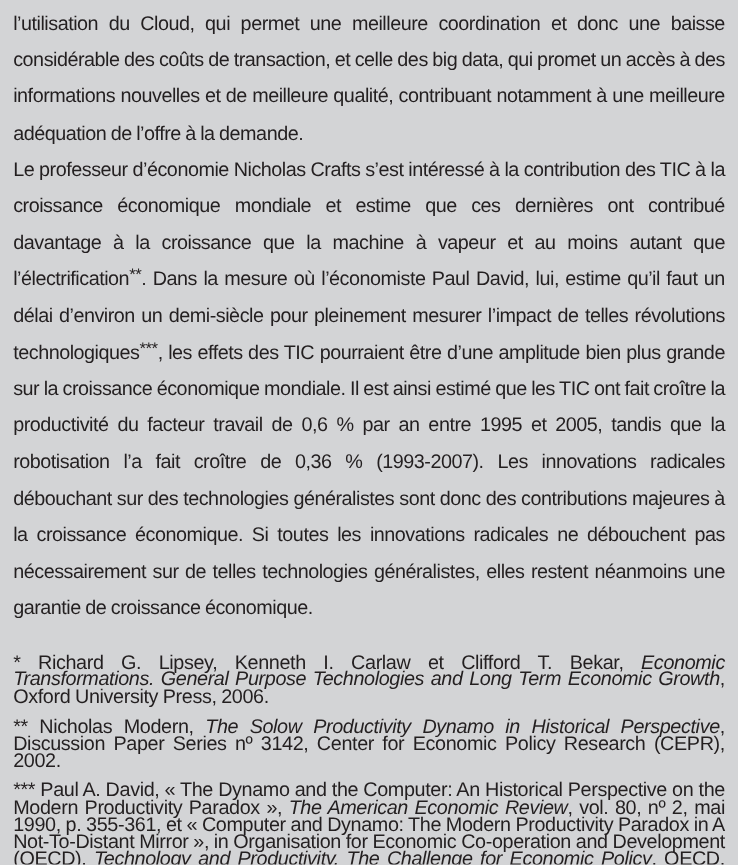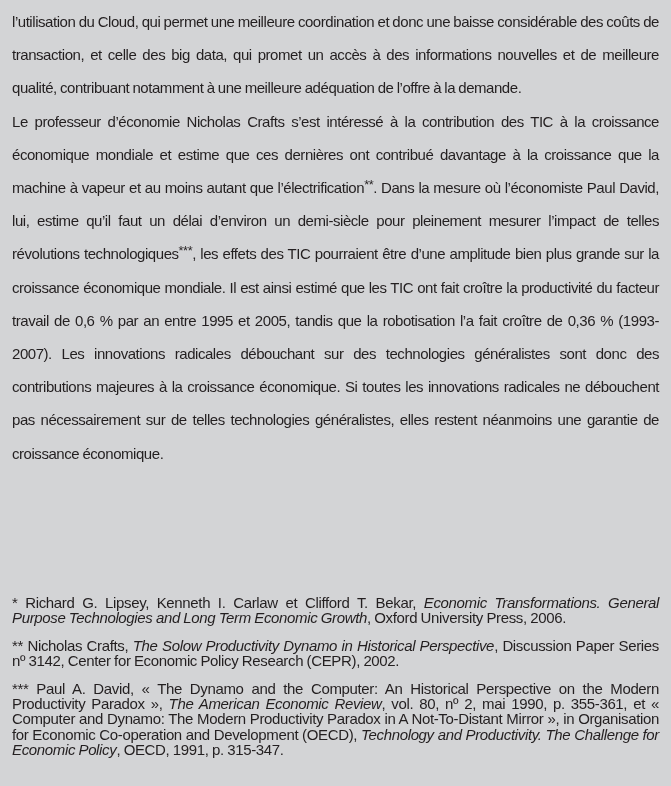--- a/index.html
+++ b/index.html
@@ -16,36 +16,36 @@
     }
     .page {
       position: relative;
       width: 671px;
       height: 786px;
       box-sizing: border-box;
       padding: 5px 12px 0 12px;
     }
     .body-text p {
       margin: 0;
-      font-size: 15px;
+      font-size: 18px;
       line-height: 33.2px;
       text-align: justify;
       letter-spacing: -0.45px;
       word-spacing: -0.5px;
       transform-origin: left top;
     }
     .footnotes {
       position: absolute;
       left: 12px;
       right: 12px;
       top: 595px;
     }
     .footnote {
       margin: 0 0 12px 0;
-      font-size: 15px;
+      font-size: 18px;
       line-height: 15.4px;
       letter-spacing: -0.35px;
       word-spacing: -0.4px;
       text-align: justify;
     }
     .footnote em {
       font-style: italic;
     }
     sup.mark {
       font-size: 0.85em;
@@ -64,19 +64,19 @@
     <p>
       <span>Le professeur d’économie Nicholas Crafts s’est intéressé à la contribution des TIC à la croissance économique mondiale et estime que ces dernières ont contribué davantage à la croissance que la machine à vapeur et au moins autant que l’électrification</span><sup class="mark">**</sup><span>. Dans la mesure où l’économiste Paul David, lui, estime qu’il faut un délai d’environ un demi-siècle pour pleinement mesurer l’impact de telles révolutions technologiques</span><sup class="mark">***</sup><span>, les effets des TIC pourraient être d’une amplitude bien plus grande sur la croissance économique mondiale. Il est ainsi estimé que les TIC ont fait croître la productivité du facteur travail de 0,6 % par an entre 1995 et 2005, tandis que la robotisation l’a fait croître de 0,36 % (1993-2007). Les innovations radicales débouchant sur des technologies généralistes sont donc des contributions majeures à la croissance économique. Si toutes les innovations radicales ne débouchent pas nécessairement sur de telles technologies généralistes, elles restent néanmoins une garantie de croissance économique.</span>
     </p>
   </div>
 
   <div class="footnotes">
     <p class="footnote">
       <span>*</span><span> Richard G. Lipsey, Kenneth I. Carlaw et Clifford T. Bekar, </span><em>Economic Transformations. General Purpose Technologies and Long Term Economic Growth</em><span>, Oxford University Press, 2006.</span>
     </p>
     <p class="footnote">
-      <span>**</span><span> Nicholas Crafts, </span><em>The Solow Productivity Dynamo in Historical Perspective</em><span>, Discussion Paper Series nº 3142, Center for Economic Policy Research (CEPR), 2002.</span>
+      <span>**</span><span> Nicholas Modern, </span><em>The Solow Productivity Dynamo in Historical Perspective</em><span>, Discussion Paper Series nº 3142, Center for Economic Policy Research (CEPR), 2002.</span>
     </p>
     <p class="footnote">
       <span>***</span><span> Paul A. David, « The Dynamo and the Computer: An Historical Perspective on the Modern Productivity Paradox », </span><em>The American Economic Review</em><span>, vol. 80, nº 2, mai 1990, p. 355-361, et « Computer and Dynamo: The Modern Productivity Paradox in A Not-To-Distant Mirror », in Organisation for Economic Co-operation and Development (OECD), </span><em>Technology and Productivity. The Challenge for Economic Policy</em><span>, OECD, 1991, p. 315-347.</span>
     </p>
   </div>
 </div>
 
 </body></html>

